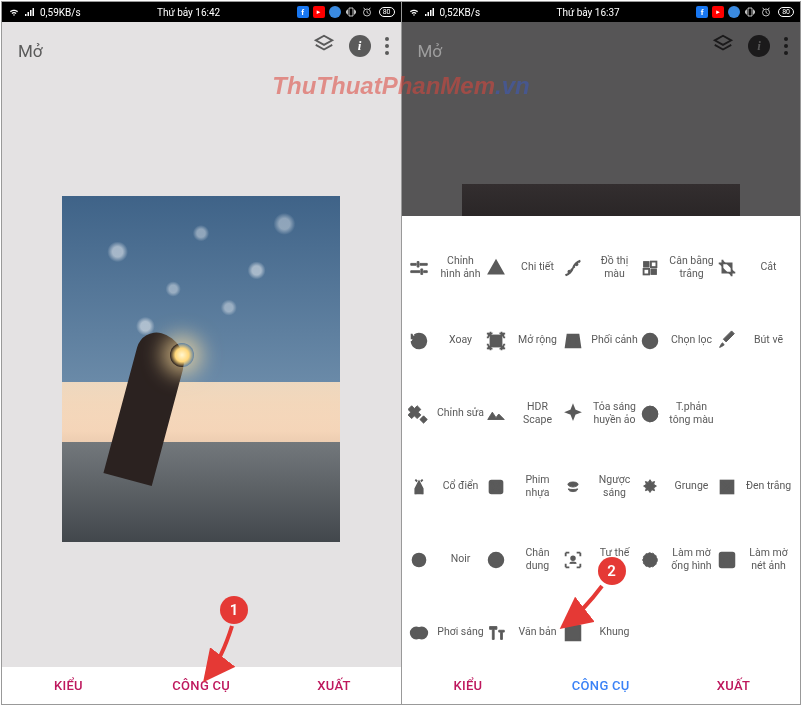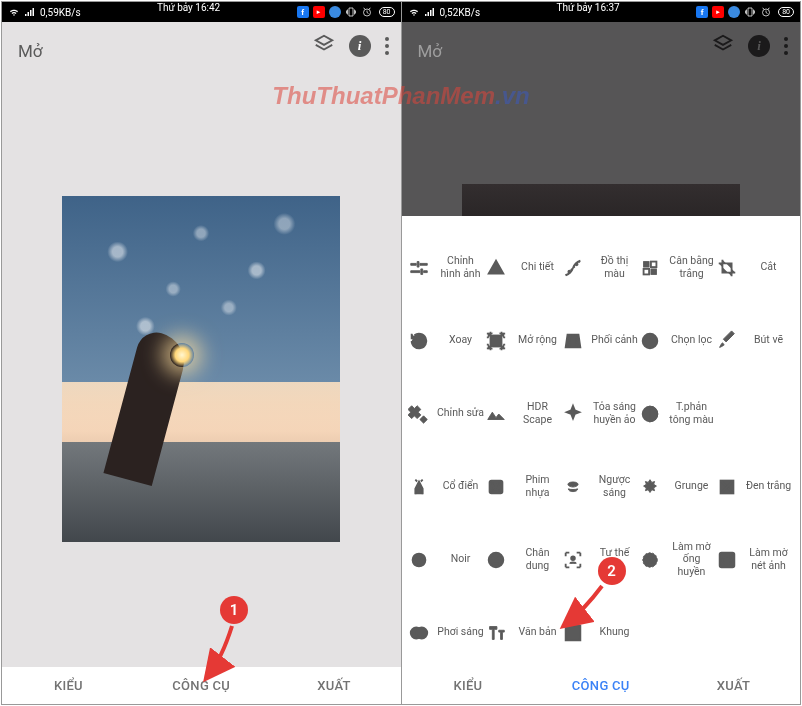--- a/index.html
+++ b/index.html
@@ -1,21 +1,21 @@
 <!DOCTYPE html>
 <html><head>
 <meta charset="utf-8">
 <style>
   * { margin: 0; padding: 0; box-sizing: border-box; }
   body { font-family: Roboto, Arial, sans-serif; background: #fff; width: 802px; height: 706px; overflow: hidden; position: relative; }
   .wrap { display: flex; width: 800px; height: 704px; border: 1px solid #999; margin: 1px; }
   .phone { width: 399px; height: 702px; position: relative; overflow: hidden; }
   .divider { width: 1px; background: #999; }
 
-  .status-bar { height: 20px; background: #000; color: #fff; display: flex; justify-content: space-between; padding: 0 6px; font-size: 10px; }
+  .status-bar { height: 20px; background: #000; color: #fff; display: flex; align-items: center; justify-content: space-between; padding: 0 6px; font-size: 10px; }
   .sb-left, .sb-right { display: flex; align-items: center; gap: 4px; }
   .sb-icon { width: 12px; height: 12px; display: inline-flex; align-items: center; justify-content: center; }
   .sb-icon svg { width: 12px; height: 12px; }
   .sb-fb { background: #1877f2; border-radius: 2px; font-size: 8px; font-weight: bold; color: #fff; }
   .sb-yt { background: #ff0000; border-radius: 2px; font-size: 7px; color: #fff; }
   .sb-blue { background: #3a8ae0; border-radius: 50%; font-size: 7px; }
   .battery { border: 1px solid #fff; border-radius: 6px; padding: 0 3px; font-size: 7px; margin-left: 2px; }
 
   .app-bar { height: 48px; display: flex; align-items: center; justify-content: space-between; padding: 0 12px 0 16px; background: #e4e2e3; }
   .app-bar.dark { background: #565556; }
@@ -43,32 +43,32 @@
     radial-gradient(circle at 60% 60%, rgba(255,255,255,0.4) 2%, transparent 4%),
     linear-gradient(180deg,#3f6388 0%,#6a8aa8 100%);
   }
   .photo .arm { position: absolute; bottom: 60px; left: 60px; width: 50px; height: 150px; background: #2b2220; border-radius: 20px 30px 0 0; transform: rotate(15deg); }
   .photo .sun { position: absolute; bottom: 175px; left: 108px; width: 24px; height: 24px; background: radial-gradient(circle,#fff6d0 0%,#ffd77a 40%,rgba(255,200,100,0) 70%); border-radius: 50%; box-shadow: 0 0 20px 8px rgba(255,224,160,0.7); }
 
   .editor-right { background: #565556; height: 146px; display: flex; align-items: flex-end; justify-content: center; }
   .photo-small { width: 278px; height: 32px; background: linear-gradient(180deg,#332e2f 0%,#2a2627 100%); position: relative; }
 
   .bottom-tabs { height: 37px; display: flex; align-items: center; background: #fff; }
-  .btab { flex: 1; text-align: center; font-size: 13px; font-weight: 500; color: #737373; letter-spacing: 0.3px; }
+  .btab { flex: 1; text-align: center; font-size: 13px; font-weight: 500; color: #be185d; letter-spacing: 0.3px; }
   .btab.active { color: #3b82f6; }
 
   .tool-panel { background: #fff; height: 451px; overflow: hidden; }
   .tool-grid { padding: 10px 6px 0; }
   .tool-row { display: flex; }
   .tool { width: 77px; height: 73px; display: flex; align-items: center; justify-content: flex-start; padding-top: 10px; gap: 7px; }
   .tool-icon { width: 24px; height: 24px; display: flex; align-items: center; justify-content: center; color: #5a5a5a; }
   .tool-icon svg { width: 22px; height: 22px; stroke: #5a5a5a; fill: #5a5a5a; }
   .tool-label { font-size: 10.5px; color: #5a5a5a; text-align: center; line-height: 1.15; width: 70px; }
 
-  .watermark { position: absolute; top: 82px; left: 0; right: 0; text-align: center; font-family: 'Trebuchet MS', sans-serif; font-size: 24px; font-weight: 700; font-style: italic; color: rgba(220,70,60,0.5); pointer-events: none; z-index: 50; }
+  .watermark { position: absolute; top: 72px; left: 0; right: 0; text-align: center; font-family: 'Trebuchet MS', sans-serif; font-size: 24px; font-weight: 700; font-style: italic; color: rgba(220,70,60,0.5); pointer-events: none; z-index: 50; }
   .watermark .ttpm1 { color: rgba(220,70,60,0.55); }
   .watermark .ttpm2 { color: rgba(60,90,190,0.55); }
 
   .arrow { position: absolute; pointer-events: none; z-index: 60; }
   .badge { position: absolute; width: 28px; height: 28px; background: #e53935; border-radius: 50%; color: #fff; display: flex; align-items: center; justify-content: center; font-size: 15px; font-weight: 600; z-index: 61; }
 </style>
 </head>
 <body>
 
 <div class="watermark">
@@ -435,21 +435,21 @@
               <div class="tool-icon">
                 <svg viewBox="0 0 24 24" fill="none" stroke="#5a5a5a" stroke-width="1">
                   <circle cx="12" cy="12" r="8" stroke-dasharray="2 2"></circle>
                   <circle cx="9" cy="9" r="1" fill="#5a5a5a"></circle>
                   <circle cx="15" cy="9" r="1" fill="#5a5a5a"></circle>
                   <circle cx="9" cy="15" r="1" fill="#5a5a5a"></circle>
                   <circle cx="15" cy="15" r="1" fill="#5a5a5a"></circle>
                   <circle cx="12" cy="12" r="1" fill="#5a5a5a"></circle>
                 </svg>
               </div>
-              <div class="tool-label">Làm mờ ống huyền</div>
+              <div class="tool-label">Làm mờ ống hình</div>
             </div>
             <div class="tool">
               <div class="tool-icon">
                 <svg viewBox="0 0 24 24" fill="none" stroke="#5a5a5a" stroke-width="2">
                   <rect x="4" y="4" width="16" height="16" rx="2"></rect>
                   <ellipse cx="12" cy="12" rx="5" ry="4"></ellipse>
                 </svg>
               </div>
               <div class="tool-label">Làm mờ nét ảnh</div>
             </div>

